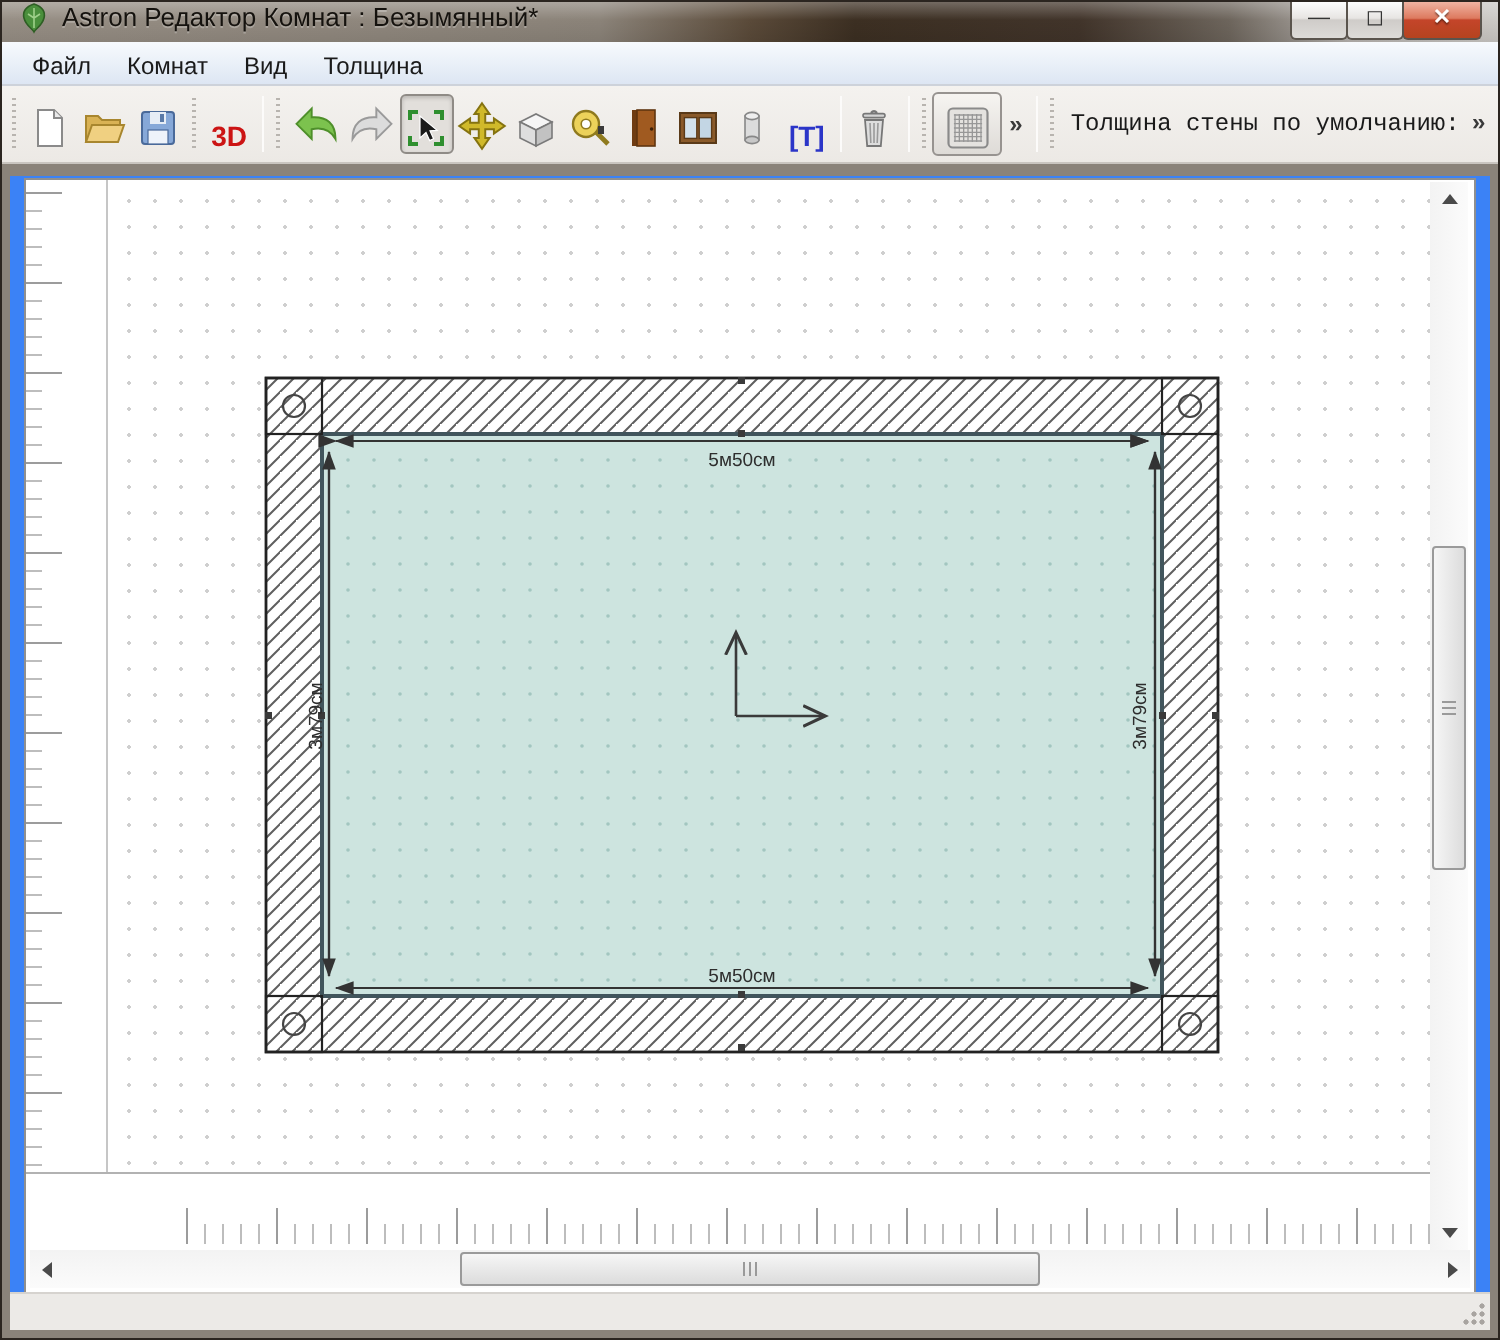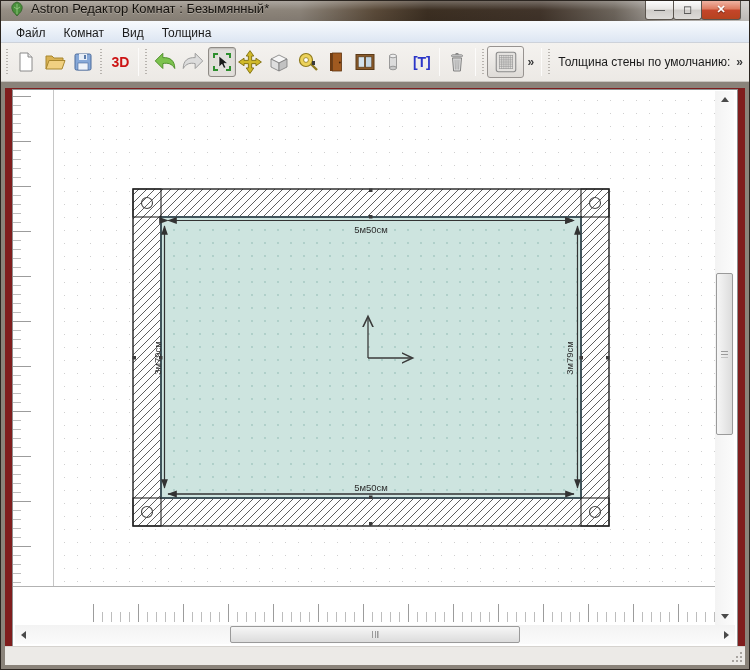--- a/index.html
+++ b/index.html
@@ -39,34 +39,34 @@
 
   
   .toolbar { height:39px; background:linear-gradient(to bottom,#f4f2ef,#ece9e5);
     border-bottom:1px solid #c9c5c0; display:flex; align-items:center;
     padding:0 2px; }
   .grip { width:5px; height:26px; margin:0 2px;
     background-image:repeating-linear-gradient(to bottom, #b8b4af 0 1px, transparent 1px 3px);
     background-size:2px 100%; background-repeat:no-repeat; background-position:1px 0; }
   .sep { width:1px; height:28px; background:#d2cec9; border-right:1px solid #fcfbfa; margin:0 3px; }
   .tb-btn { width:30px; height:30px; border:1px solid transparent; background:transparent;
-    display:flex; align-items:center; justify-content:center; border-radius:3px; padding:0; }
+    display:flex; align-items:flex-end; justify-content:center; border-radius:3px; padding:0; }
   .tb-btn svg { display:block; }
   .tb-btn.pressed { border-color:#8f8b86; background:#e2dfdb;
     box-shadow:inset 0 1px 2px rgba(0,0,0,.18); }
   .tb-btn.raised { border-color:#979390; width:38px; height:32px;
     background:linear-gradient(to bottom,#f6f4f1,#dedbd7); }
   .threeD { font-size:14px; font-weight:bold; color:#cc1414; font-style:normal; }
   .chev { font-size:12px; font-weight:bold; color:#3a3a3a; padding:0 4px; }
   .wall-label { font-size:12px; color:#1a1a1a; white-space:nowrap; padding:0 2px 0 4px; }
-  .tb-right { margin-left:auto; display:flex; align-items:center; }
+  .tb-right { margin-left:auto; display:flex; align-items:center;font-family:Liberation Mono, monospace; }
 
   
   .canvas-wrap { position:absolute; left:4px; right:4px; top:87px; height:560px;
-    background:#7f1d1d; }
+    background:#3b82f6; }
   .canvas { position:absolute; left:7px; right:7px; top:1px; bottom:1px;
     background:#fff; border:1px solid #8f8f8f; }
   .sheet { position:absolute; left:0; top:0; right:22px; height:497px;
     border-bottom:1px solid #b2b2b2; background:#fff; }
   .vruler { position:absolute; left:0; top:0; width:40px; height:100%;
     background-color:#fff;
     background-image:
       repeating-linear-gradient(to bottom, #9c9c9c 0 1px, transparent 1px 45px),
       repeating-linear-gradient(to bottom, #bdbdbd 0 1px, transparent 1px 9px);
     background-size:18px 100%, 8px 100%;

